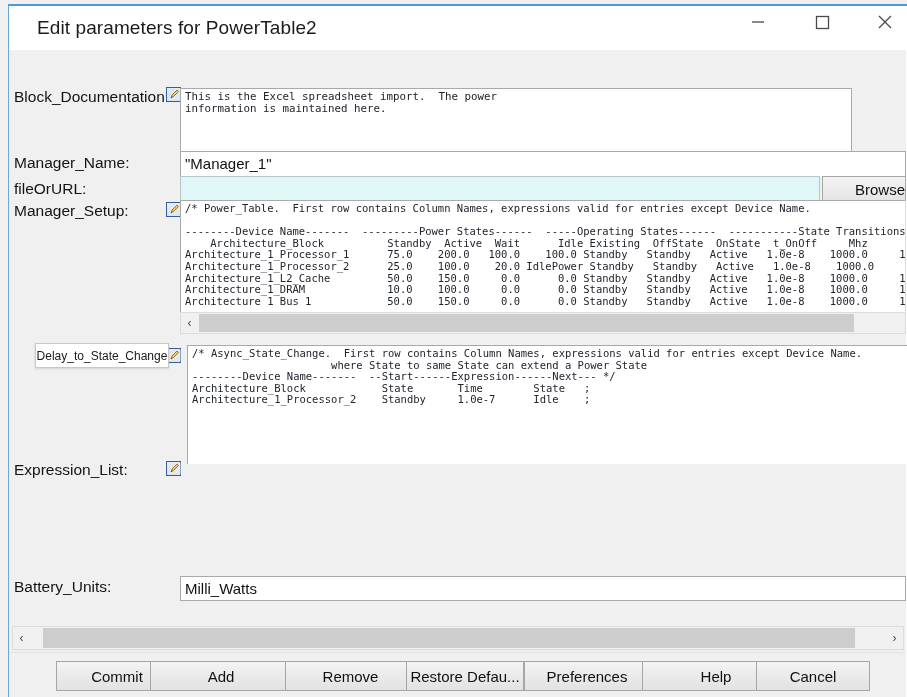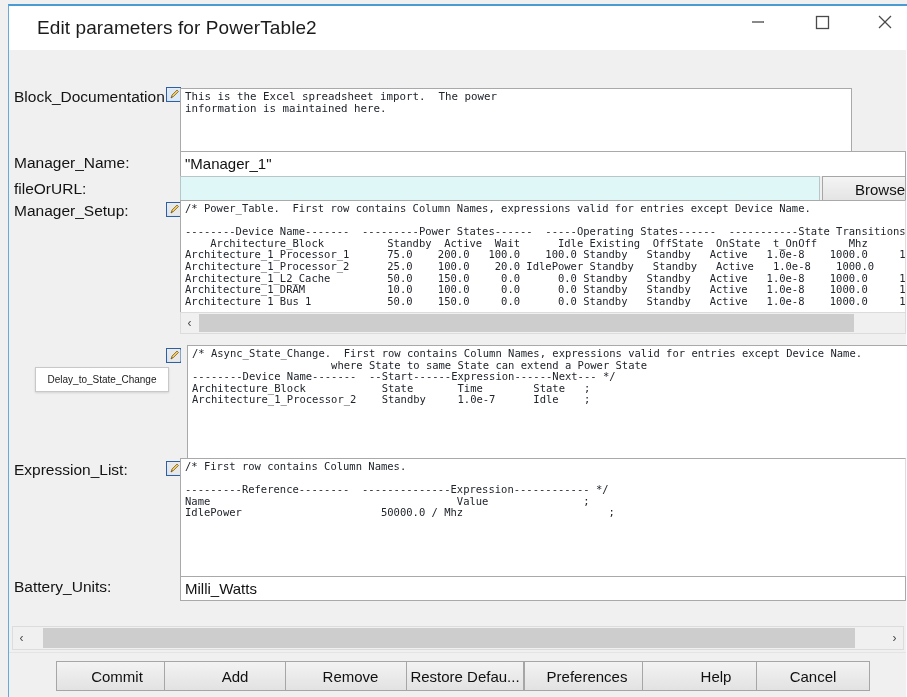--- a/index.html
+++ b/index.html
@@ -177,28 +177,27 @@
     background: #cdcdcd;
     cursor: default;
   }
 
   
   .tooltip {
     position: absolute;
     background: #ffffff;
     border: 1px solid #c8c8c8;
     box-sizing: border-box;
-    font-size: 10px;
+    font-size: 12px;
     color: #1a1a1a;
     display: flex;
     align-items: center;
     justify-content: center;
     white-space: nowrap;
     box-shadow: 0 1px 2px rgba(0,0,0,0.12);
-    margin-top: 24px;
   }
 
   
   .buttonbar {
     position: absolute;
     left: 0;
     bottom: 0;
     width: 897px;
     height: 47px;
     background: #f0f0f0;
@@ -325,41 +324,34 @@
       <div class="label" style="left:5px; top:411px;">Expression_List:</div>
 
       <div class="edit-icon" style="left:157px; top:411px;">
         <svg width="13" height="13" viewBox="0 0 13 13">
           <rect x="0.5" y="0.5" width="12" height="12" fill="#e8e8e8" stroke="none"></rect>
           <path d="M3 10 L4 7 L9 2 L10.5 3.5 L5.5 8.5 Z" fill="#f2c95a" stroke="#6b5320" stroke-width="0.7"></path>
           <line x1="3" y1="10" x2="4.6" y2="8.4" stroke="#6b5320" stroke-width="0.7"></line>
         </svg>
       </div>
 
-      <div class="pane-noborder" style="left:171px; top:408px; width:726px; height:118px;">
-        <div class="pane-inner">/* First row contains Column Names.
-
----------Reference--------  --------------Expression------------ */
-Name                                       Value               ;
-IdlePower                      50000.0 / Mhz                       ;</div>
-      </div>
 
       <div class="label" style="left:5px; top:528px;">Battery_Units:</div>
 
       <div class="field" style="left:171px; top:526px; width:726px; height:25px;">Milli_Watts</div>
 
       <div class="hscroll" style="left:3px; top:576px; width:892px; height:24px;">
         <div class="arrow" style="left:0;">‹</div>
         <div class="thumb" style="left:30px; width:812px;"></div>
         <div class="arrow" style="right:0;">›</div>
       </div>
 
       <div class="buttonbar">
         <div class="bar-btn" style="left:47px;  width:122px;">Commit</div>
-        <div class="bar-btn" style="left:155px; width:142px;">Add</div>
+        <div class="bar-btn" style="left:141px; width:142px;">Add</div>
         <div class="bar-btn" style="left:276px; width:131px;">Remove</div>
         <div class="bar-btn" style="left:397px; width:118px;">Restore Defau...</div>
         <div class="bar-btn" style="left:515px; width:126px;">Preferences</div>
         <div class="bar-btn" style="left:633px; width:148px;">Help</div>
         <div class="bar-btn" style="left:747px; width:114px;">Cancel</div>
       </div>
 
     </div>
   </div>
 </div>

